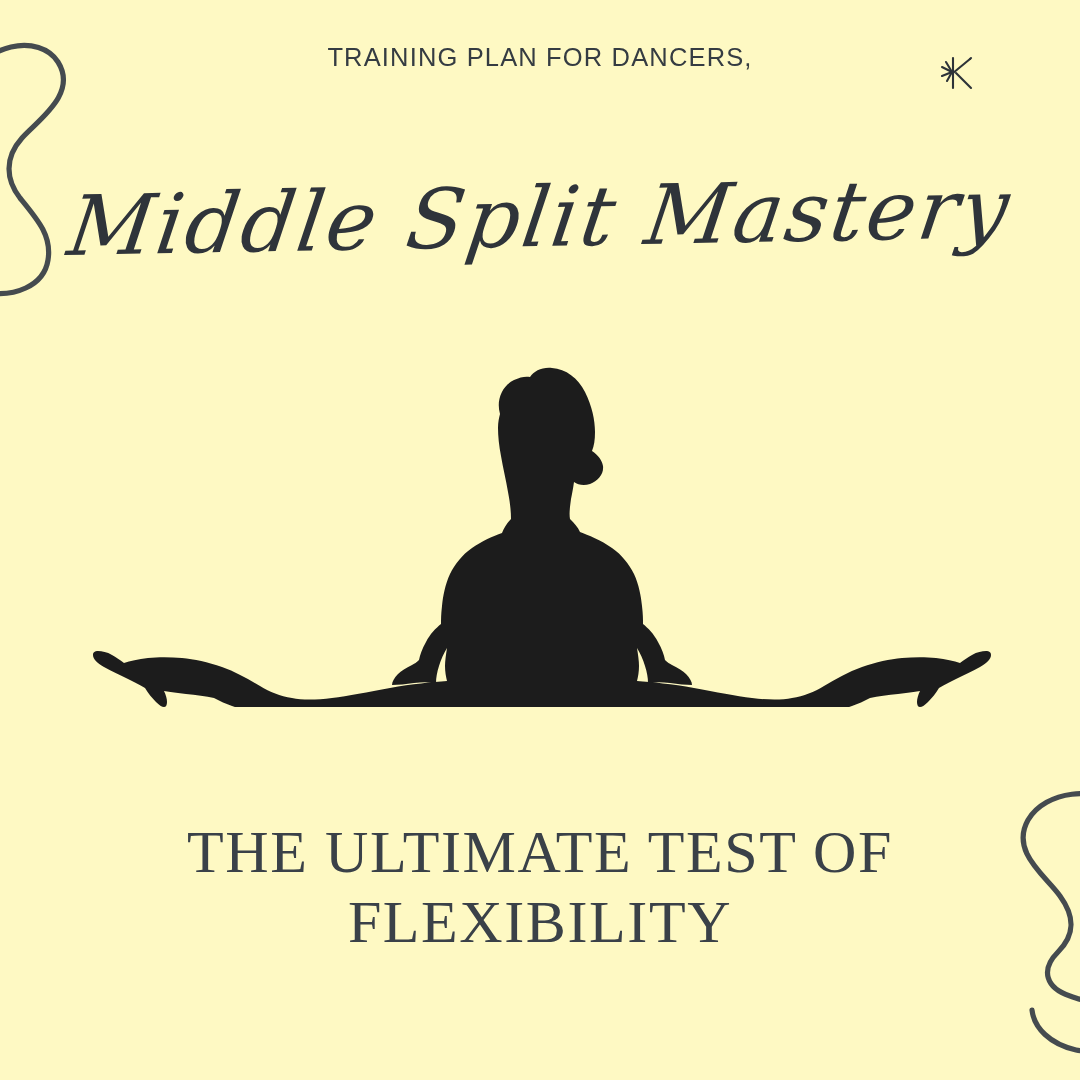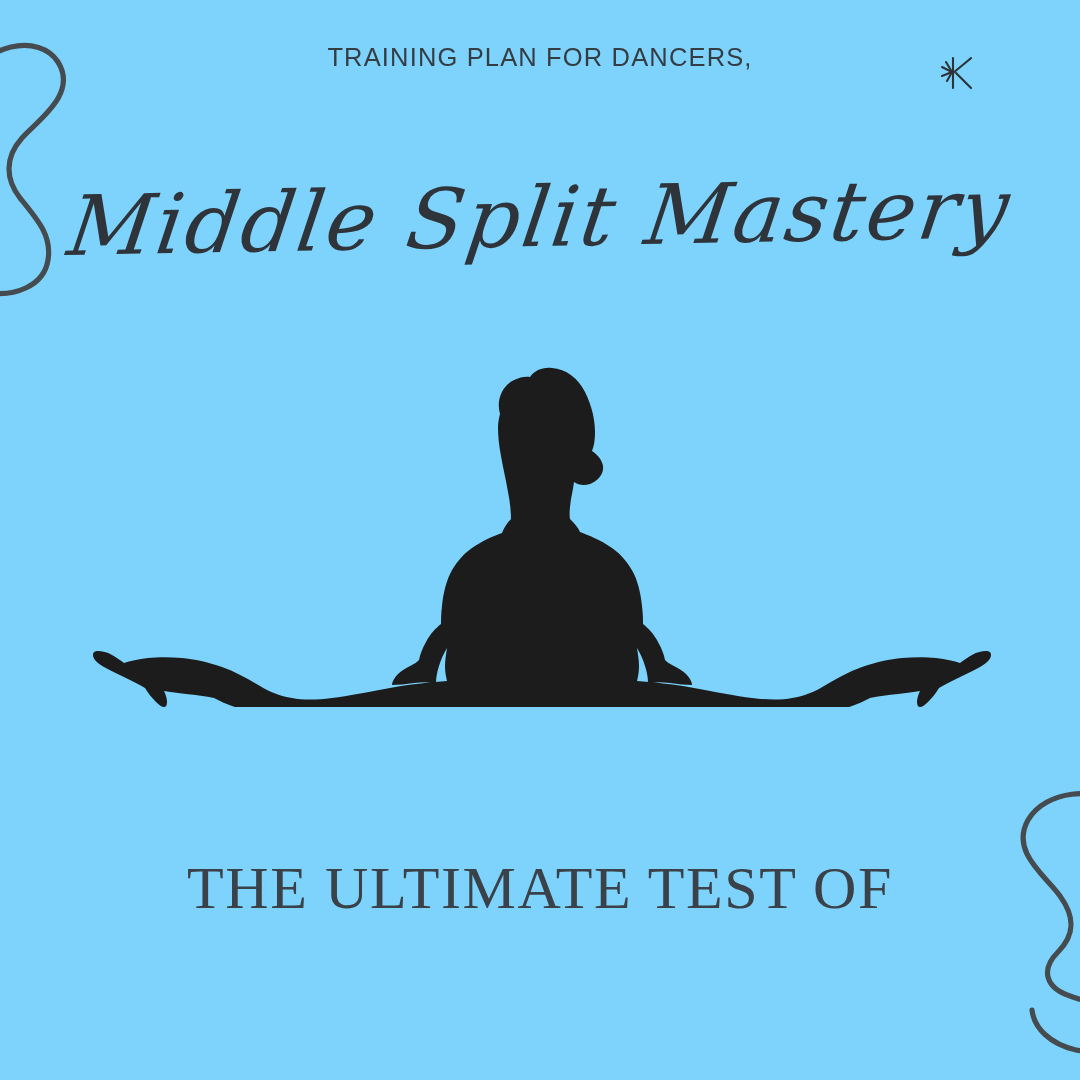--- a/index.html
+++ b/index.html
@@ -6,21 +6,21 @@
   html, body {
     margin: 0;
     padding: 0;
     background: #ffffff;
   }
   #poster {
     position: relative;
     width: 1080px;
     height: 1080px;
     overflow: hidden;
-    background: #7dd3fc;
+    background: #fef9c3;
     font-family: "Liberation Sans", sans-serif;
     -webkit-font-smoothing: antialiased;
   }
 
   
   .squiggle {
     position: absolute;
     pointer-events: none;
   }
   #squiggle-top-left {
@@ -111,21 +111,21 @@
     width: 1080px;
     text-align: center;
     color: #3a4148;
     font-family: "Liberation Serif", serif;
     font-size: 60px;
     font-weight: 400;
     letter-spacing: 1.6px;
     line-height: 1.16;
     text-transform: uppercase;
   }
-  #subheadline .sl { display: block; margin-top: 36px; }
+  #subheadline .sl { display: block; }
 </style>
 </head>
 <body>
 
 <div id="poster">
 
   <div class="squiggle" id="squiggle-top-left">
     <svg viewBox="0 0 130 300" preserveAspectRatio="none">
       <path d="M -8 78
                C 18 26, 74 20, 92 48
@@ -267,15 +267,16 @@
                C 412 176, 415 171, 419 167
                C 419 159, 418 150, 416 140
                C 414 128, 411 116, 409 104
                C 407 94, 406 84, 406 76
                C 406 70, 407 66, 408 62 Z"></path>
     </svg>
   </div>
 
   <div id="subheadline">
     <span class="sl">THE ULTIMATE TEST OF</span>
+    <span class="sl">FLEXIBILITY</span>
   </div>
 
 </div>
 
 </body></html>

